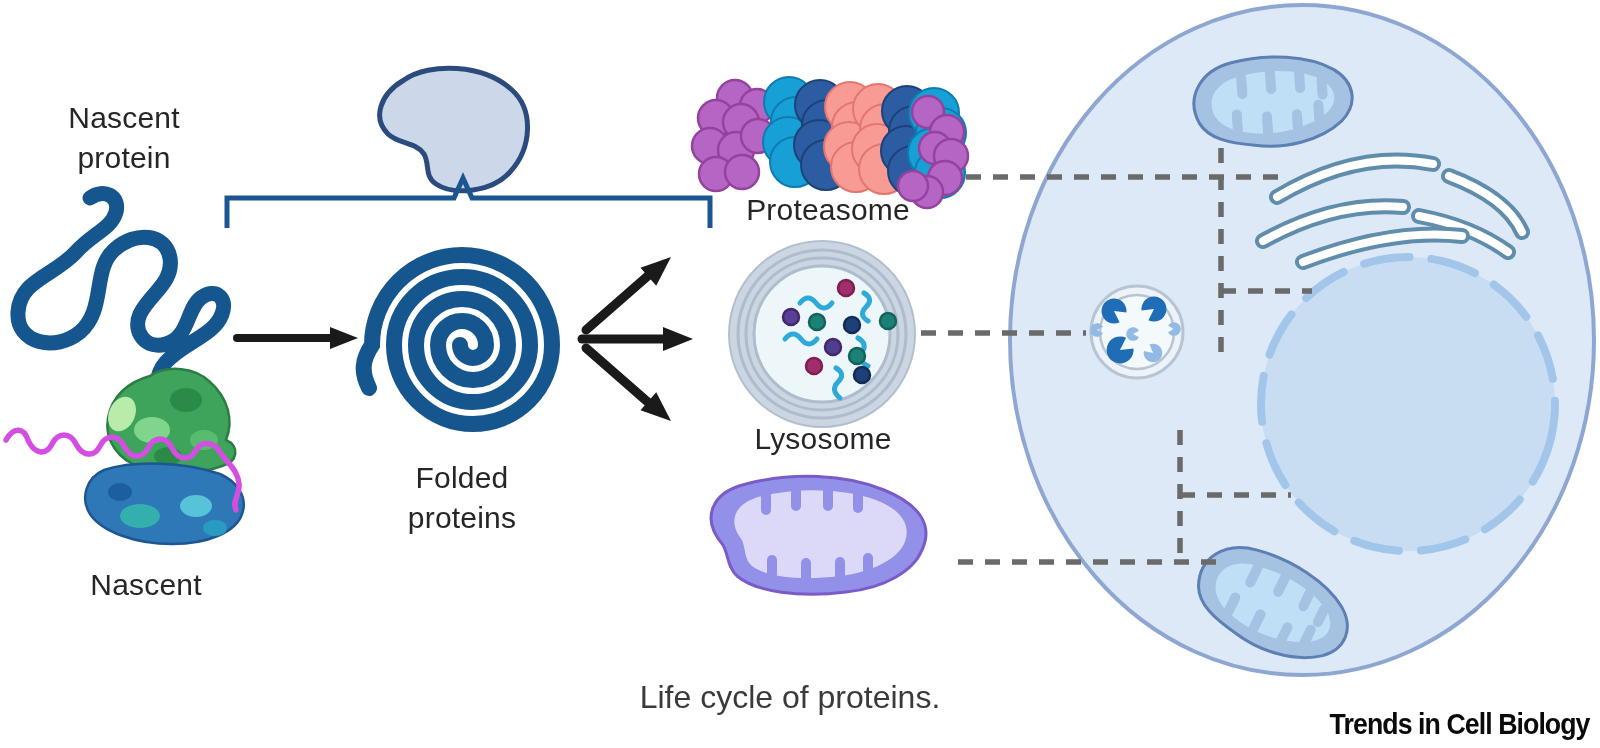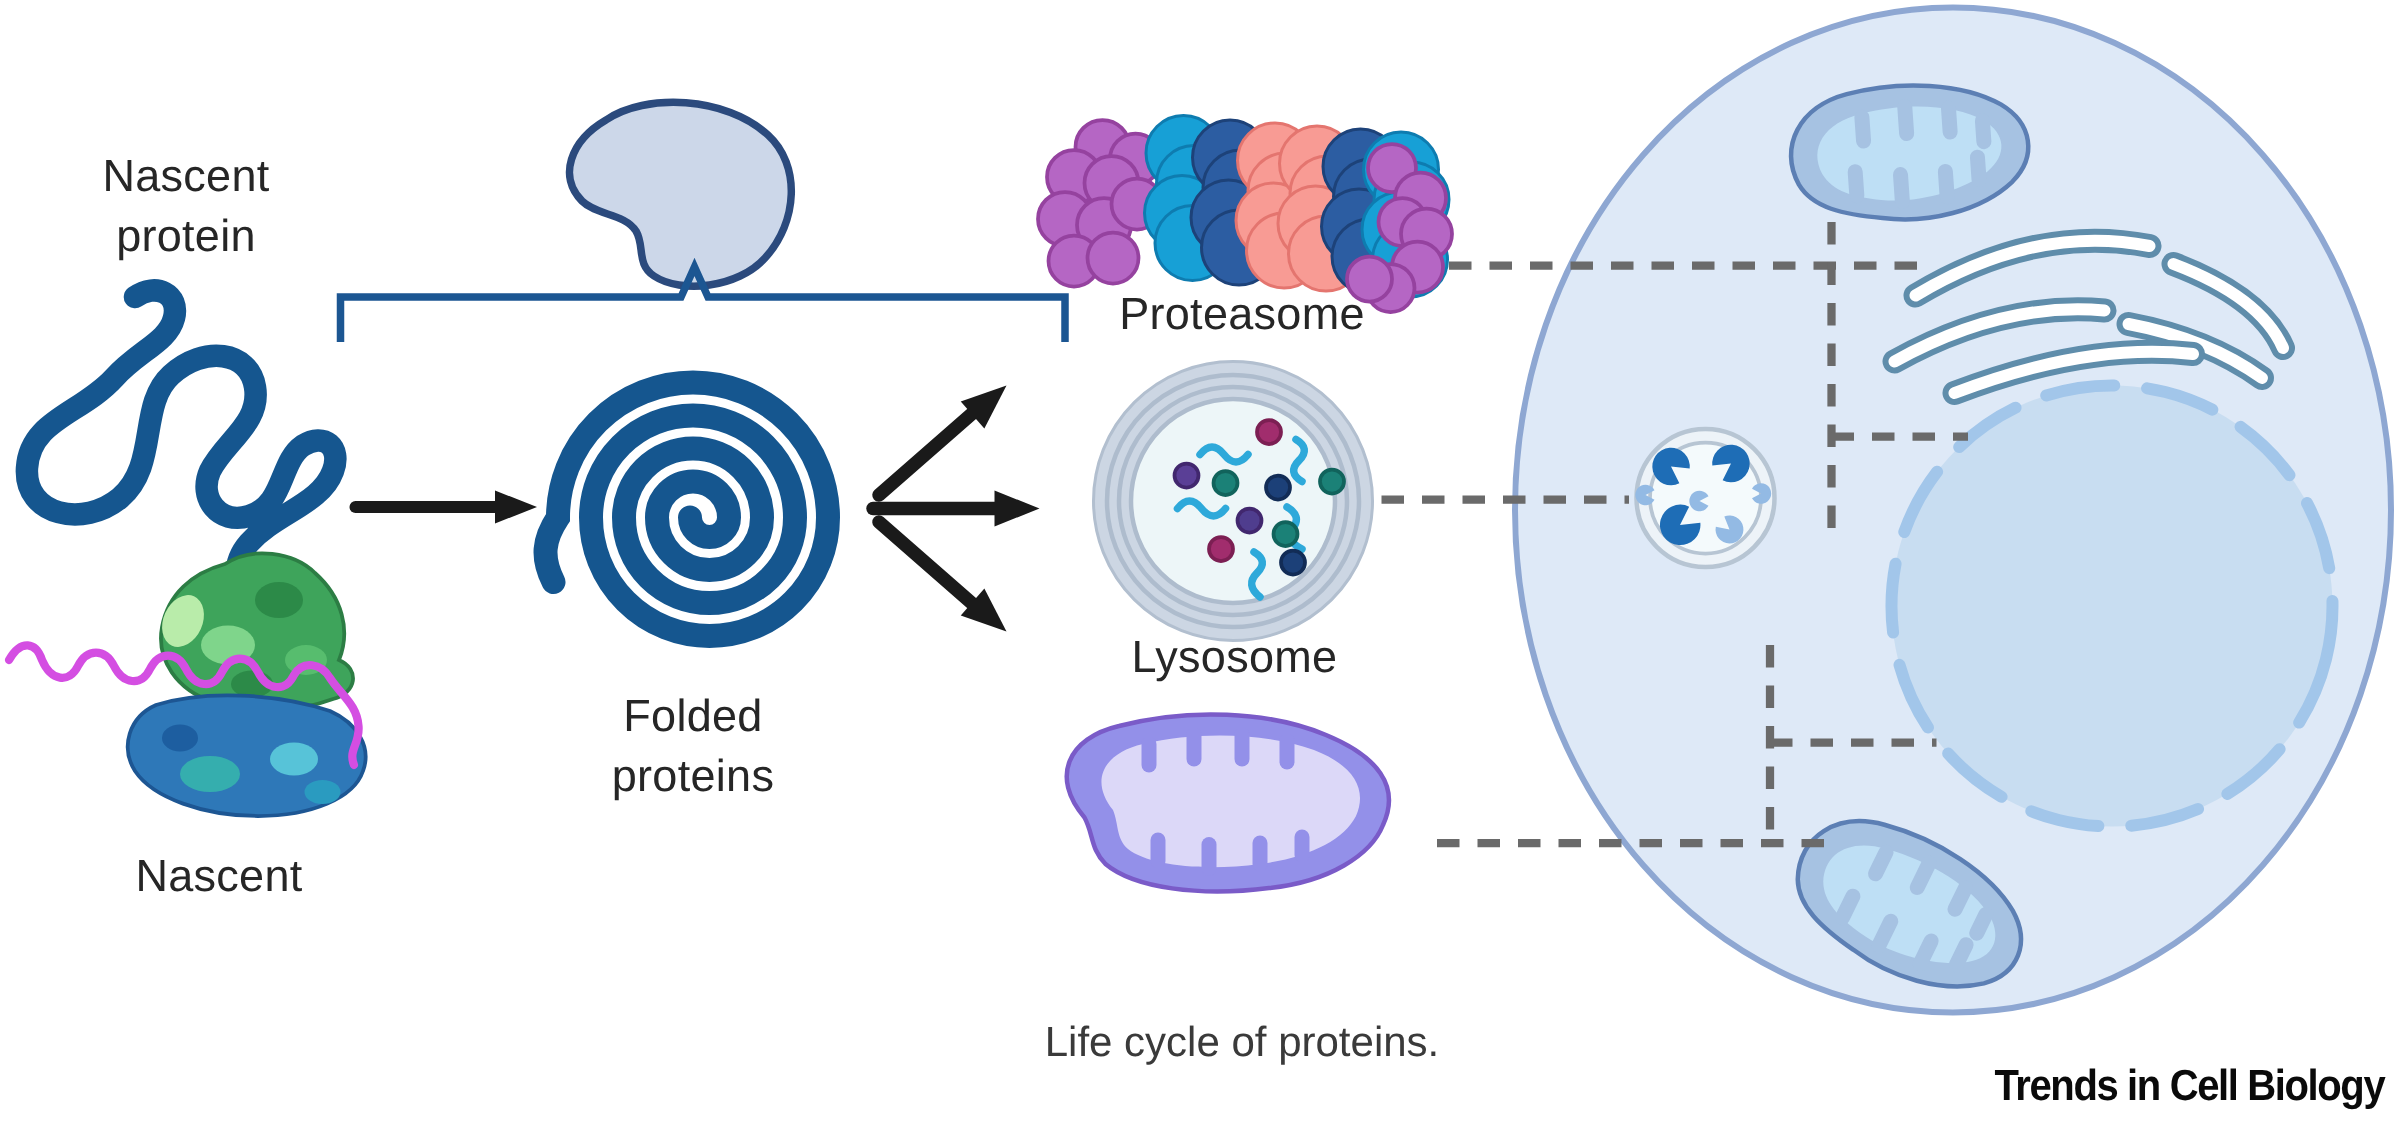--- a/index.html
+++ b/index.html
@@ -8,21 +8,21 @@
     overflow:hidden;font-family:"Liberation Sans",sans-serif;
   }
   #art{position:absolute;left:0;top:0;}
   .lbl{
     position:absolute;transform:translateX(-50%);
     font-size:30px;line-height:1.32;color:#262626;text-align:center;
     white-space:pre-line;letter-spacing:0.2px;
   }
   .caption{
     position:absolute;transform:translateX(-50%);
-    font-size:28px;color:#3a3a3a;top:679px;left:828px;white-space:nowrap;
+    font-size:32px;color:#3a3a3a;top:679px;left:790px;white-space:nowrap;
   }
   .journal{
     position:absolute;right:10px;top:708px;
     font-size:29px;font-weight:bold;color:#0a0a0a;letter-spacing:-1px;
     transform:scaleX(0.92);transform-origin:100% 50%;white-space:nowrap;
   }
 </style>
 </head>
 <body>
 

